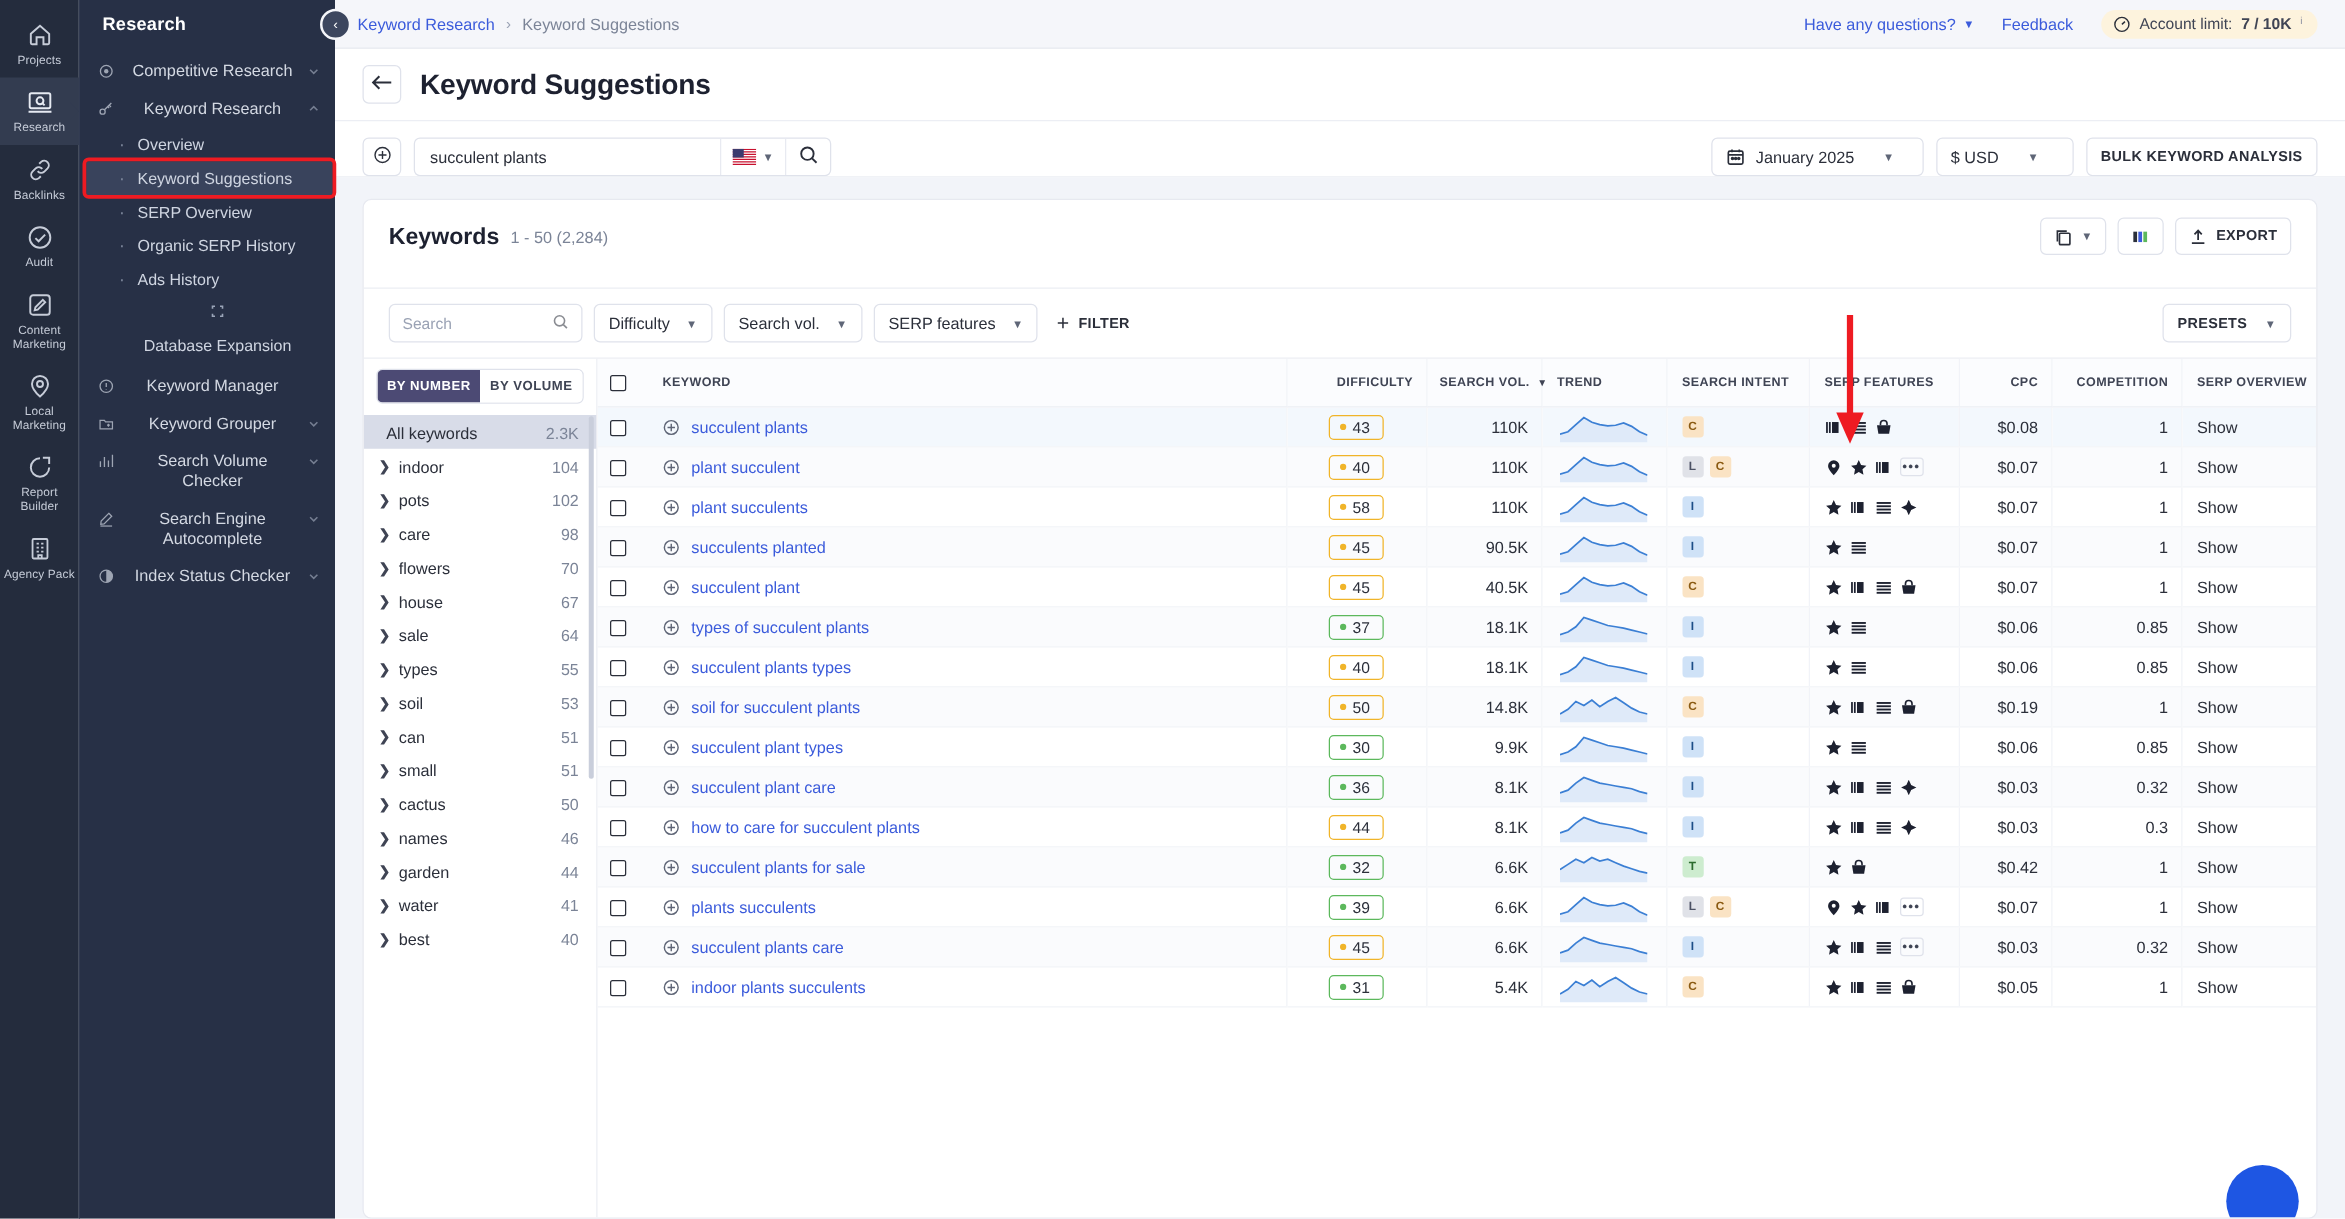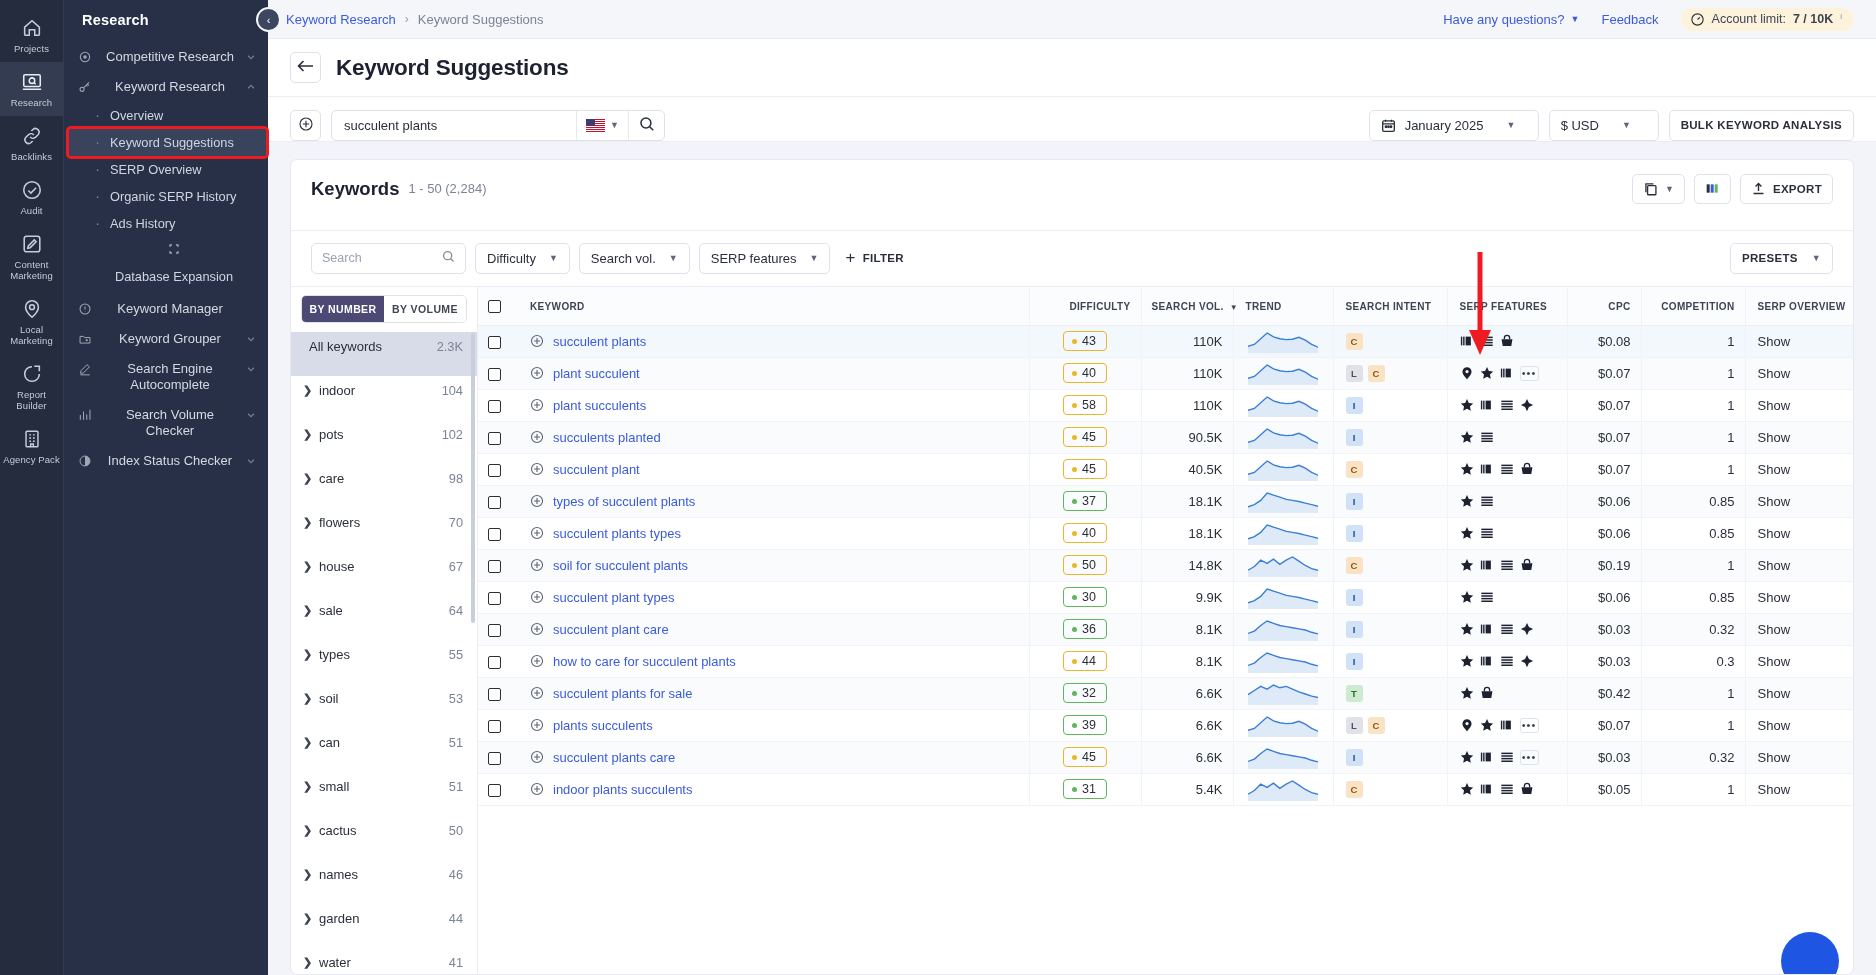--- a/index.html
+++ b/index.html
@@ -219,21 +219,21 @@
     border: 1px solid #dfe2eb; border-radius: 5px; overflow: hidden; height: 28px;
   }
   .seg div {
     flex: 1 1 50%; display: flex; align-items: center; justify-content: center;
     font-size: 10.5px; font-weight: bold; letter-spacing: .4px; cursor: pointer;
     color: #3f4454; background: #fff;
   }
   .seg div.on { background: #4c4a74; color: #fff; }
   .glist { margin-top: 9px; }
   .grow {
-    display: flex; align-items: center; padding: 7px 14px 22px 12px;
+    display: flex; align-items: center; padding: 7px 14px 5px 12px;
     font-size: 13px; cursor: pointer; color: #2b2f3a;
   }
   .grow.all { background: #d8dce8; padding-left: 18px; }
   .grow .arr { width: 16px; flex:0 0 16px; font-size: 11px; color: #3f4454; font-weight:bold;}
   .grow .gname { flex: 1 1 auto; }
   .grow .gcnt { color: #7b8497; font-size: 12.8px; }
   .gscroll {
     position: absolute; right: 2px; top: 46px; width: 4px; height: 290px;
     background: #c9cedb; border-radius: 2px;
   }
@@ -466,40 +466,40 @@
       <span class="gtxt">Keyword Grouper</span>
       <span class="chev">
           <svg viewBox="0 0 12 12" fill="none" stroke="#aab2c4" stroke-width="1.5">
             <path d="M2.5 4.5L6 8l3.5-3.5"></path>
           </svg>
         </span>
     </div>
 
     <div class="nav-grp">
       <span class="gico">
+          <svg viewBox="0 0 24 24" fill="none" stroke="#c6ccd8" stroke-width="1.8">
+            <path d="M4 20V12M9.5 20V6M15 20v-9M20.5 20V3"></path>
+          </svg>
+        </span>
+      <span class="gtxt">Search Volume Checker</span>
+      <span class="chev">
+          <svg viewBox="0 0 12 12" fill="none" stroke="#aab2c4" stroke-width="1.5">
+            <path d="M2.5 4.5L6 8l3.5-3.5"></path>
+          </svg>
+        </span>
+    </div>
+
+    <div class="nav-grp">
+      <span class="gico">
           <svg viewBox="0 0 24 24" fill="none" stroke="#c6ccd8" stroke-width="1.7">
             <path d="M15.5 4.5l4 4L9 19l-4.5.5L5 15z"></path>
             <path d="M4 22h16"></path>
           </svg>
         </span>
       <span class="gtxt">Search Engine Autocomplete</span>
-      <span class="chev">
-          <svg viewBox="0 0 12 12" fill="none" stroke="#aab2c4" stroke-width="1.5">
-            <path d="M2.5 4.5L6 8l3.5-3.5"></path>
-          </svg>
-        </span>
-    </div>
-
-    <div class="nav-grp">
-      <span class="gico">
-          <svg viewBox="0 0 24 24" fill="none" stroke="#c6ccd8" stroke-width="1.8">
-            <path d="M4 20V12M9.5 20V6M15 20v-9M20.5 20V3"></path>
-          </svg>
-        </span>
-      <span class="gtxt">Search Volume Checker</span>
       <span class="chev">
           <svg viewBox="0 0 12 12" fill="none" stroke="#aab2c4" stroke-width="1.5">
             <path d="M2.5 4.5L6 8l3.5-3.5"></path>
           </svg>
         </span>
     </div>
 
     <div class="nav-grp">
       <span class="gico">
           <svg viewBox="0 0 24 24" fill="none" stroke="#c6ccd8" stroke-width="1.7">

